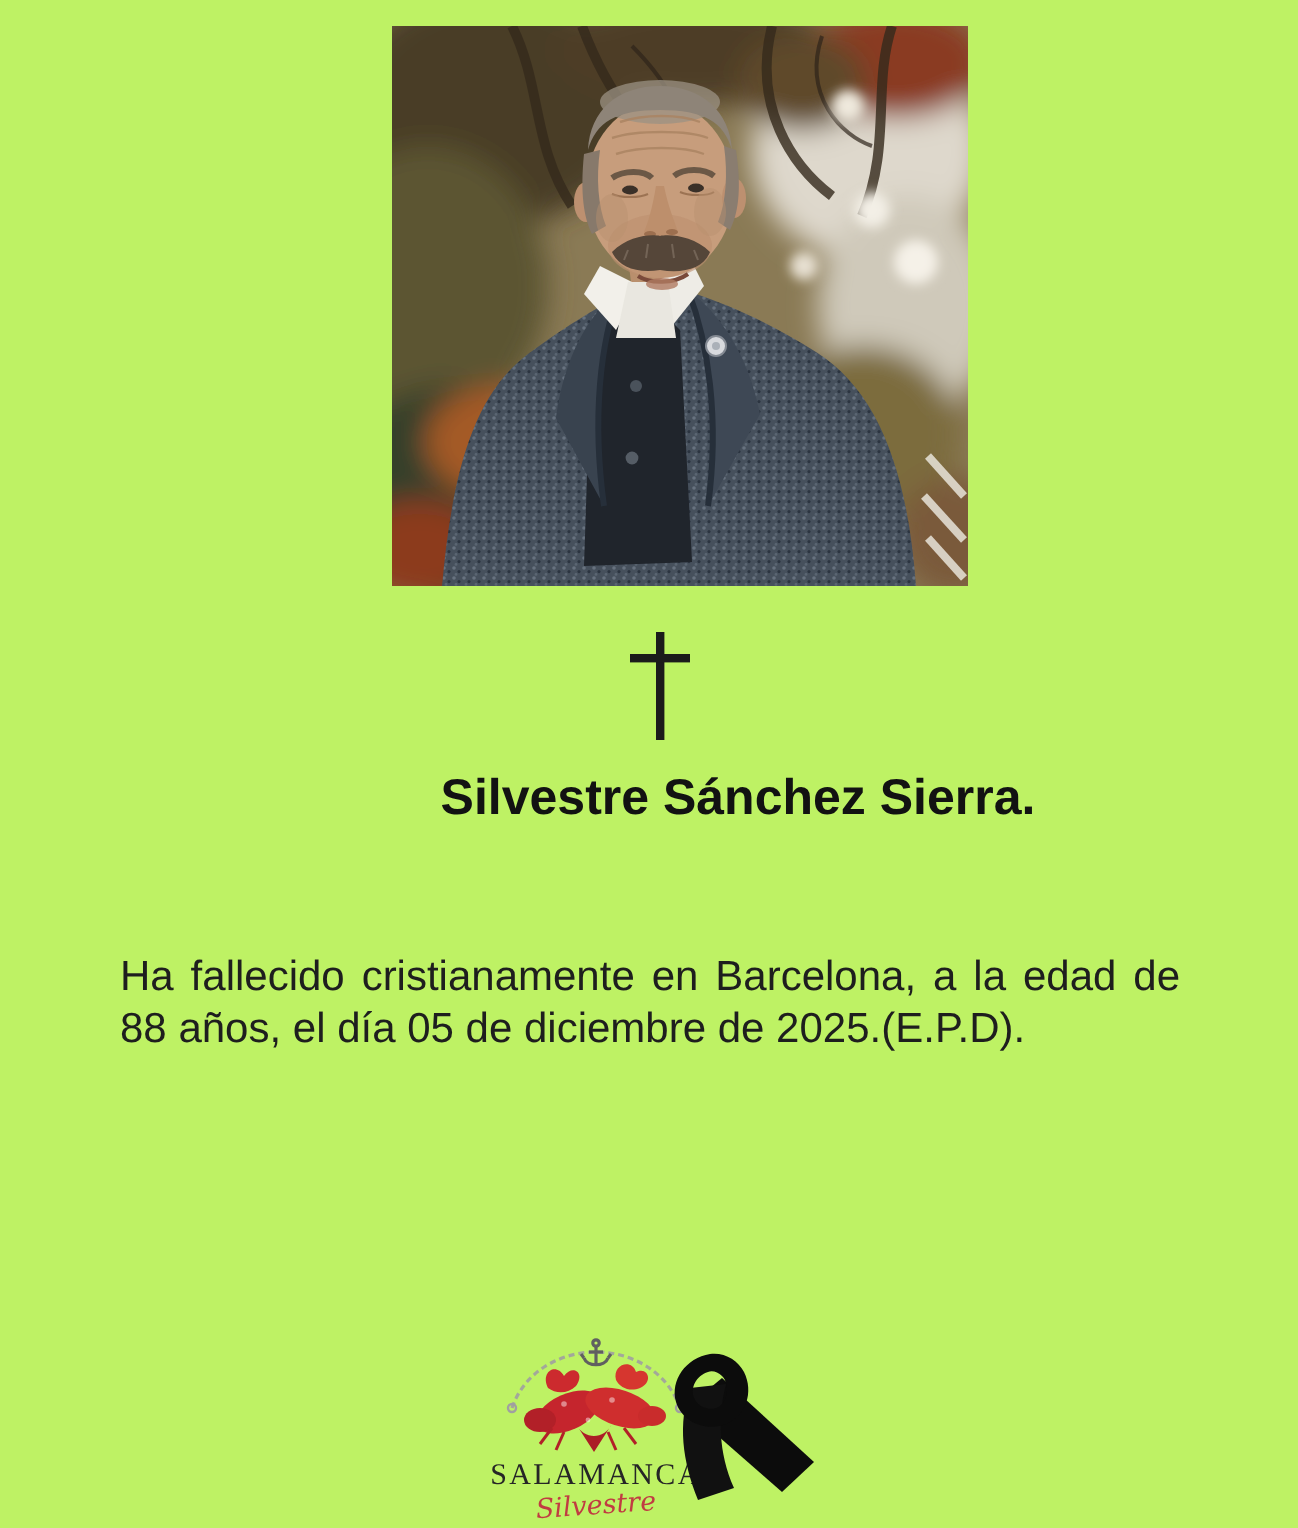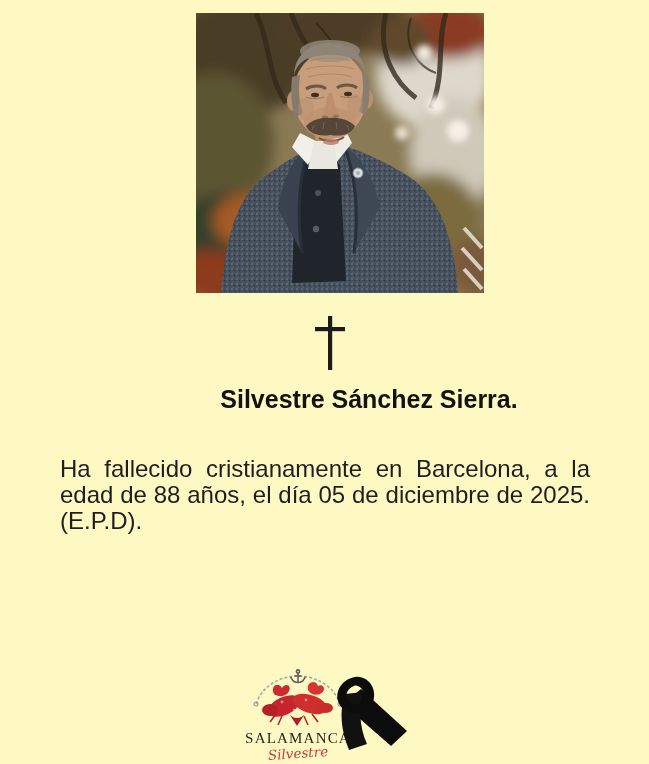--- a/index.html
+++ b/index.html
@@ -1,19 +1,19 @@
 <!DOCTYPE html>
 <html><head>
 <meta charset="utf-8">
 <style>
   html,body{margin:0;padding:0;background:#ffffff;}
   .page{
     position:relative;
     width:649px;height:764px;
-    background:#fef9c3;
+    background:#bef264;
     margin:0 auto;
     overflow:hidden;
     font-family:"Liberation Sans", sans-serif;
     color:#1f1f1f;
   }
   
   .photo{
     position:absolute;left:196px;top:13px;width:288px;height:280px;
     overflow:hidden;
   }
@@ -26,22 +26,22 @@
   .name{
     position:absolute;left:60px;top:384px;width:530px;
     padding-left:44px;box-sizing:content-box;
     text-align:center;
     font-size:25px;font-weight:700;line-height:30px;
     color:#121212;
     white-space:nowrap;
   }
   
   .bodytext{
-    position:absolute;left:60px;top:456px;width:530px;
-    font-size:24px;line-height:26px;
+    position:absolute;left:60px;top:476px;width:530px;
+    font-size:21px;line-height:26px;
     text-align:justify;
     color:#1e1e1e;
   }
   .bodytext p{margin:0 0 24px 0;}
   .bodytext p:last-child{margin-bottom:0;}
   
   .brand{
     position:absolute;left:238px;top:668px;width:120px;
     text-align:center;
   }

